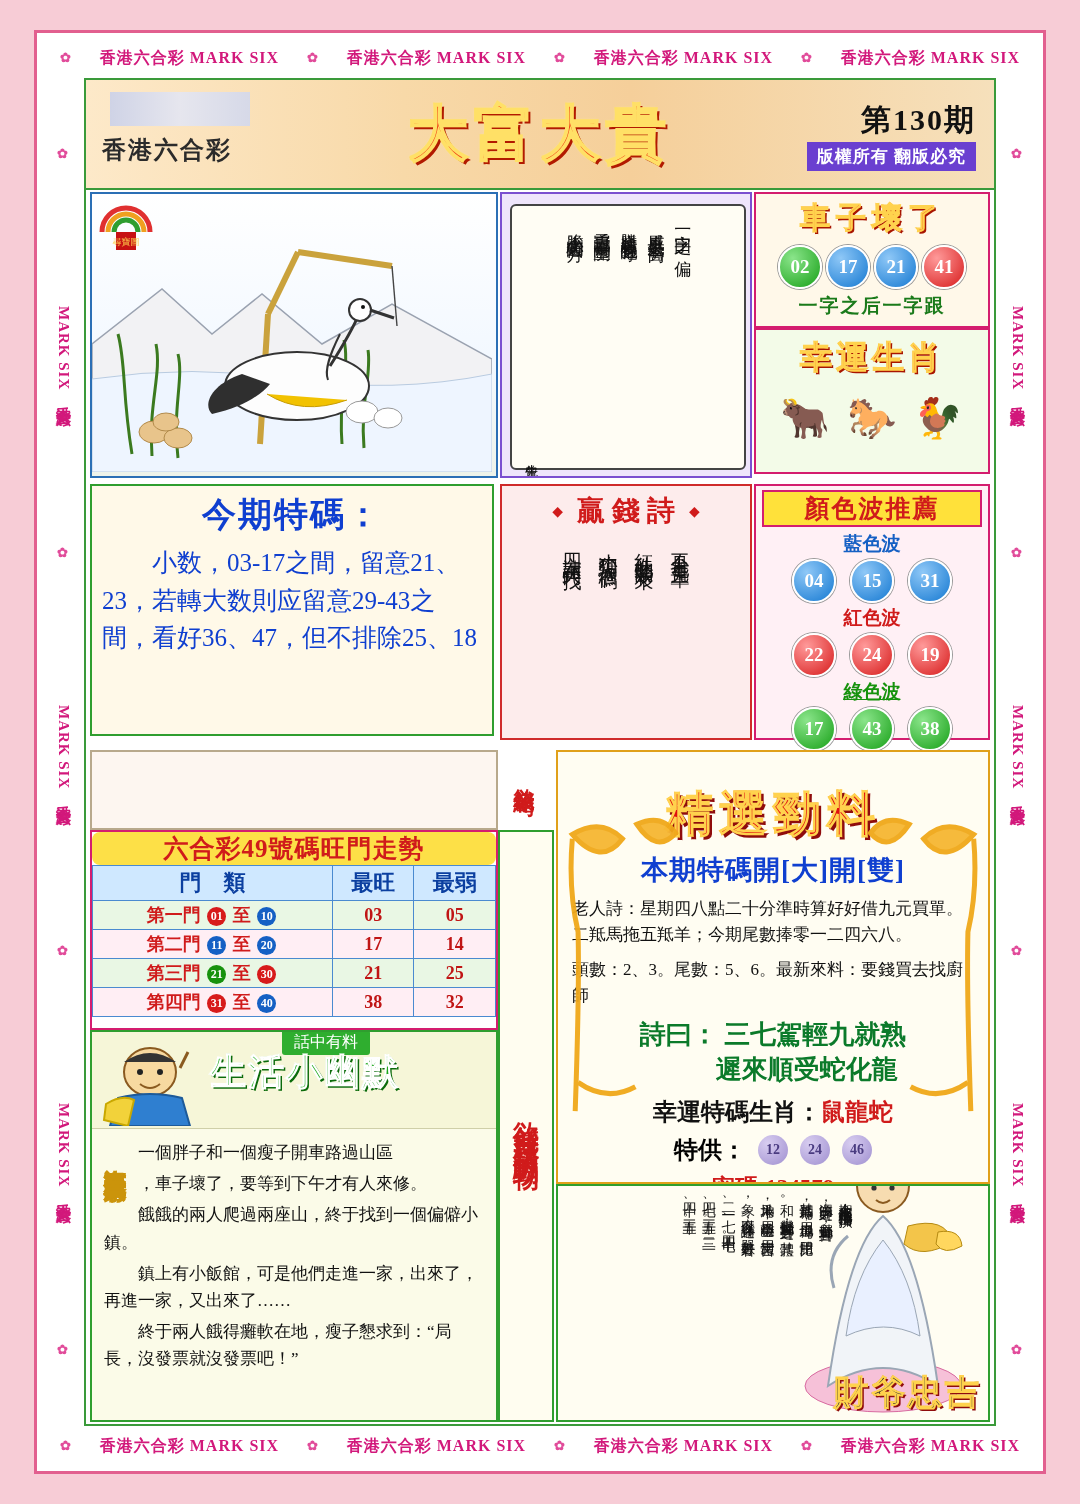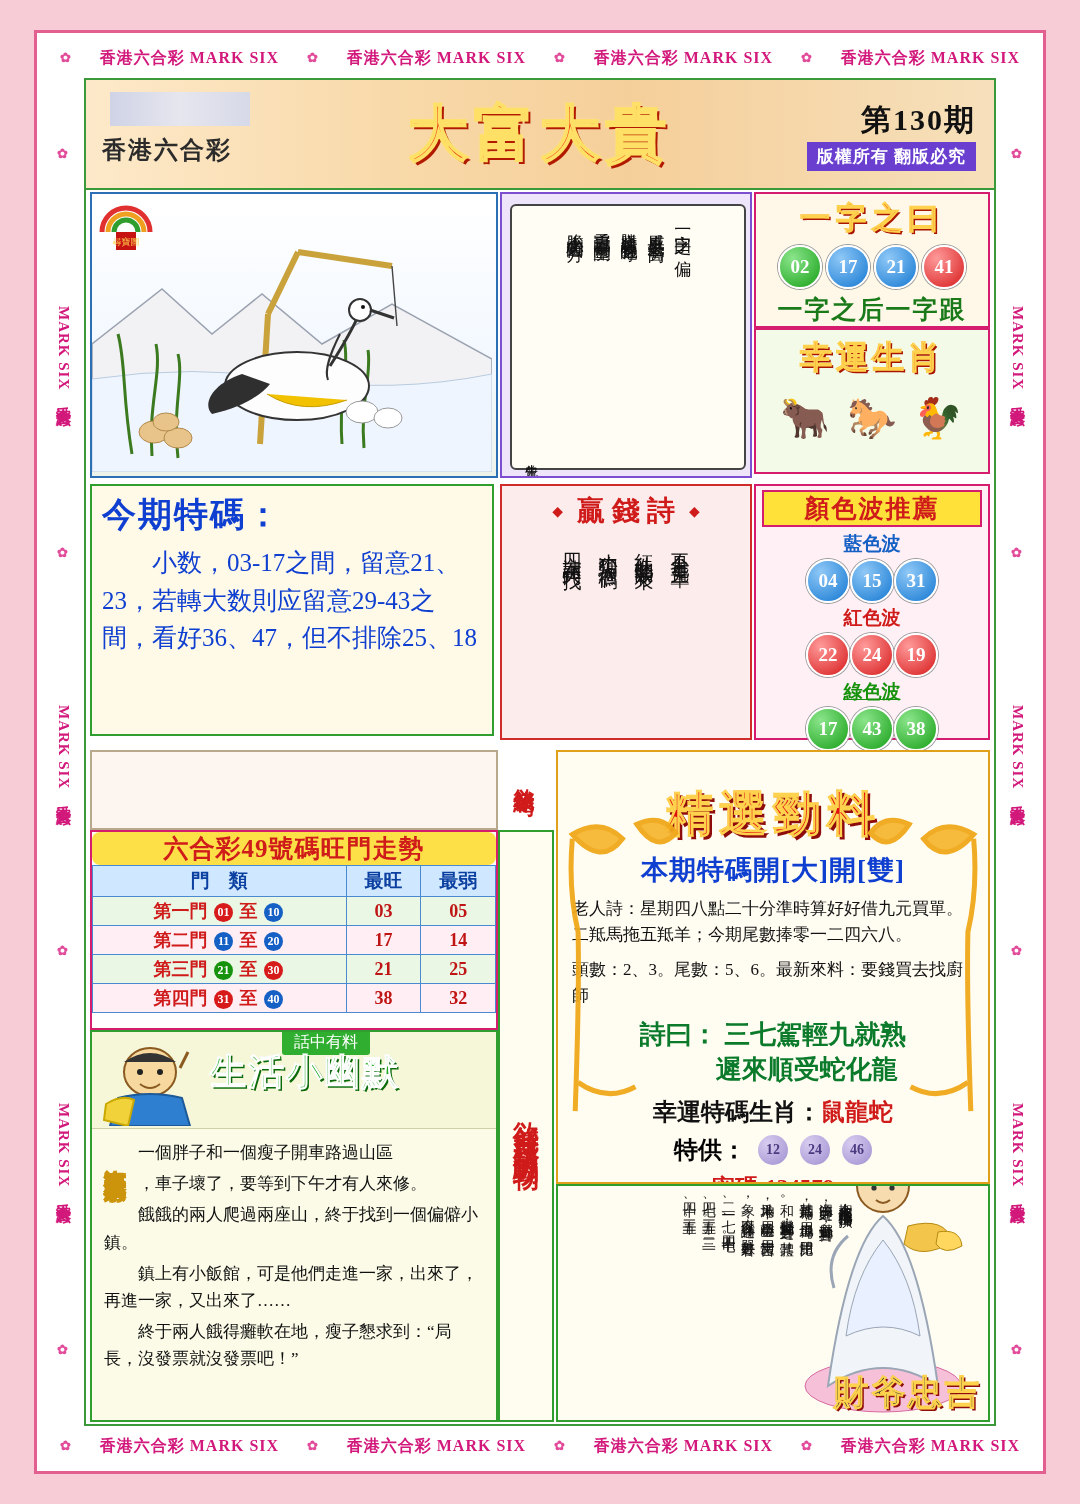--- a/index.html
+++ b/index.html
@@ -136,21 +136,21 @@
     display:flex;align-items:center;justify-content:center;
     font-weight:bold;font-size:19px;color:#fff;
     font-family:"Liberation Serif","DejaVu Serif",serif;
     border:2px solid #fff;box-shadow:0 0 0 1px #999;
   }
   .ball.green{background:radial-gradient(circle at 32% 28%,#8be58b,#17a017);}
   .ball.blue{background:radial-gradient(circle at 32% 28%,#8fc8f7,#1478d1);}
   .ball.red{background:radial-gradient(circle at 32% 28%,#ff9a9a,#d71b1b);}
   .sx-note{
     text-align:center;font-family:"Liberation Serif","DejaVu Serif",serif;
-    font-size:25px;color:#1a7a1a;font-weight:bold;margin-top:4px;letter-spacing:2px;
+    font-size:19px;color:#1a7a1a;font-weight:bold;margin-top:4px;letter-spacing:2px;
   }
   .lucky-box{
     position:absolute;left:0;top:136px;right:0;height:142px;
     border:2px solid #d41d6f;background:#f3fbe8;
   }
   .lucky-title{
     text-align:center;font-family:"Liberation Serif","DejaVu Serif",serif;
     font-size:32px;font-weight:bold;color:#f03a12;
     -webkit-text-stroke:1px #ffd24d;letter-spacing:4px;margin-top:6px;
     text-shadow:2px 2px 0 #a81500;
@@ -159,21 +159,21 @@
   .zodiac{font-size:40px;line-height:1;}
   
   .row2{position:absolute;left:0;top:400px;width:100%;height:270px;}
   .tema{
     position:absolute;left:4px;top:4px;width:404px;height:252px;
     background:#fff9e8;border:2px solid #2f9e2f;
     padding:6px 10px;box-sizing:border-box;
   }
   .tema-title{
     font-family:"Liberation Serif","DejaVu Serif",serif;
-    font-size:34px;font-weight:bold;color:#0f3fd0;letter-spacing:2px;
+    font-size:34px;font-weight:bold;color:#0f3fd0;letter-spacing:2px;text-align:center;
   }
   .tema-body{
     font-family:"Liberation Serif","DejaVu Serif",serif;
     font-size:25px;line-height:1.5;color:#0f3fd0;
     margin-top:6px;text-indent:2em;
   }
   .win-box{
     position:absolute;left:414px;top:4px;width:248px;height:252px;
     background:#fdecec;border:2px solid #cf2b2b;
   }
@@ -202,21 +202,21 @@
     text-align:center;font-family:"Liberation Serif","DejaVu Serif",serif;
     font-size:25px;font-weight:bold;color:#d01b1b;letter-spacing:2px;
   }
   .wave-label{
     text-align:center;font-family:"Liberation Serif","DejaVu Serif",serif;
     font-size:19px;font-weight:bold;margin-top:2px;
   }
   .wave-blue{color:#1560c4;}
   .wave-red{color:#d01b1b;}
   .wave-green{color:#17920d;text-decoration:underline;}
-  .wave-balls{display:flex;justify-content:center;margin-top:2px;}
+  .wave-balls{display:flex;justify-content:center;gap:14px;margin-top:2px;}
   
   .row3{position:absolute;left:0;top:670px;width:100%;bottom:0;}
   .blurbox{
     position:absolute;left:4px;top:0px;width:404px;height:76px;
     background:#fdf6f0;border:2px solid #b8a98c;
   }
   .trend{
     position:absolute;left:4px;top:80px;width:404px;height:196px;
     background:#fff;border:2px solid #d41d6f;
   }
@@ -226,21 +226,21 @@
     background:#fde047;
     border-radius:8px;
   }
   table.trend-tbl{
     width:100%;border-collapse:collapse;
     font-family:"Liberation Serif","DejaVu Serif",serif;
     font-size:18px;
   }
   table.trend-tbl th{
     background:#cfe8ff;color:#0b3fa0;border:1px solid #4a8ad0;
-    padding:2px 0;font-size:19px;
+    padding:2px 0;font-size:22px;
   }
   table.trend-tbl td{
     border:1px solid #4a8ad0;text-align:center;padding:2px 0;
     color:#c01515;font-weight:bold;
   }
   table.trend-tbl td.gate{color:#d01b1b;}
   table.trend-tbl tr:nth-child(odd) td{background:#ffeef4;}
   table.trend-tbl tr:nth-child(even) td{background:#e9f7e4;}
   .minib{
     display:inline-block;width:19px;height:19px;border-radius:50%;
@@ -484,21 +484,21 @@
             <div class="vcol">騰騰殺氣聲咆哮，</div>
             <div class="vcol">勇冠三軍闖重關，</div>
             <div class="vcol">膽小貪心闖四方。</div>
           </div>
           <div class="poem-sig">曾先生</div>
         </div>
       </div>
 
       <div class="right-top">
         <div class="sx-box">
-          <div class="sx-title">一字之曰</div>
+          <div class="sx-title">車子壞了</div>
           <div class="balls-row">
             <div class="ball green">02</div>
             <div class="ball blue">17</div>
             <div class="ball blue">21</div>
             <div class="ball red">41</div>
           </div>
           <div class="sx-note">一字之后一字跟</div>
         </div>
         <div class="lucky-box">
           <div class="lucky-title">幸運生肖</div>

